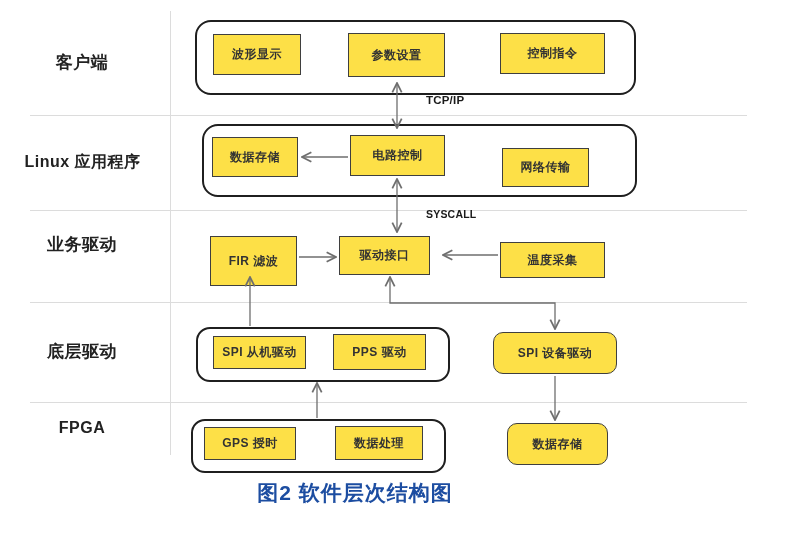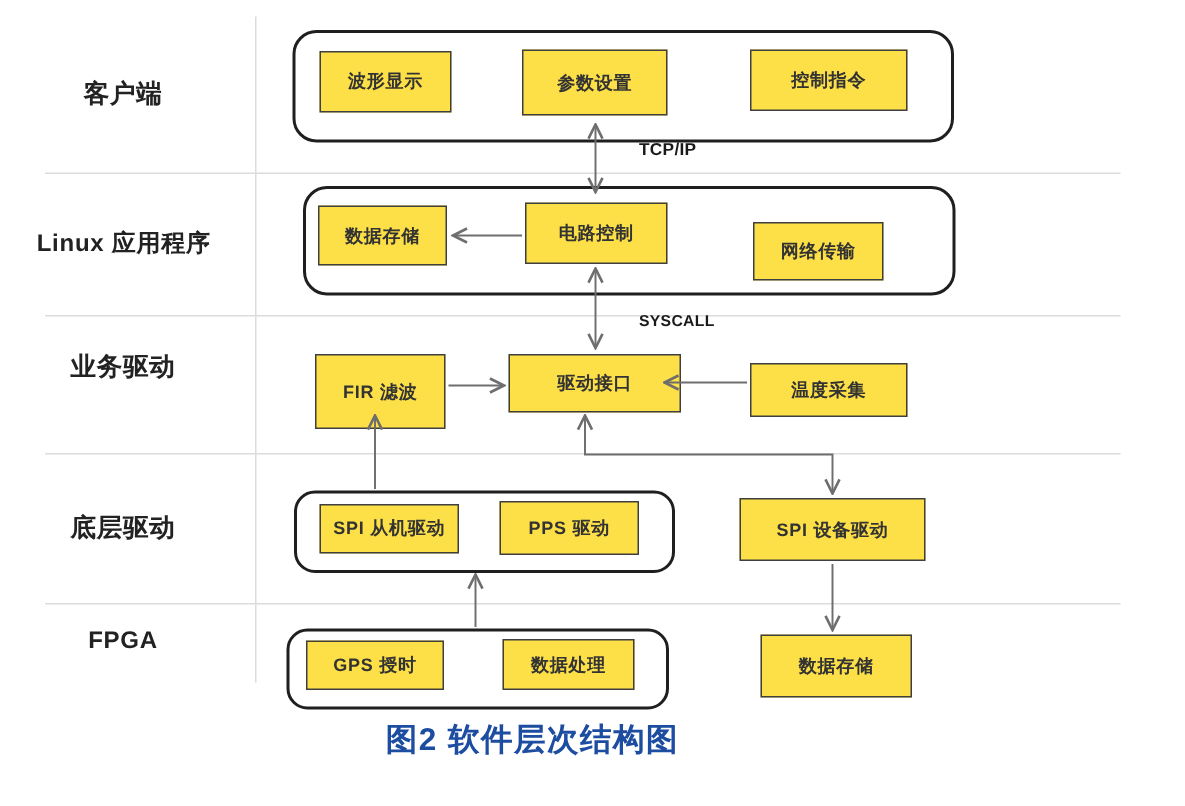--- a/index.html
+++ b/index.html
@@ -26,21 +26,21 @@
   .container-group{
     position:absolute;border:2px solid var(--container-border);
     border-radius:16px;background:transparent;
   }
   .node-box{
     position:absolute;border:1.5px solid var(--box-border);background:#fde047;
     display:flex;align-items:center;justify-content:center;
     font-size:12px;font-weight:700;color:#333;letter-spacing:0.5px;
     box-sizing:border-box;
   }
-  .node-box.rounded{border-radius:0;border-width:1.6px;}
+  .node-box.rounded{border-radius:10px;border-width:1.6px;}
   .conn-label{
     position:absolute;font-weight:bold;color:#1a1a1a;letter-spacing:0.2px;
   }
   #tcp-label{font-size:11.5px;}
   #syscall-label{font-size:10.5px;}
   .caption{
     position:absolute;text-align:center;font-weight:bold;font-size:21px;
     color:var(--caption);letter-spacing:1px;
   }
   svg.overlay{position:absolute;left:0;top:0;pointer-events:none;}
@@ -69,21 +69,21 @@
 
 <div class="node-box" style="left:213px;top:34px;width:88px;height:41px;">波形显示</div>
 <div class="node-box" style="left:348px;top:33px;width:97px;height:44px;">参数设置</div>
 <div class="node-box" style="left:500px;top:33px;width:105px;height:41px;">控制指令</div>
 
 <div class="node-box" style="left:212px;top:137px;width:86px;height:40px;">数据存储</div>
 <div class="node-box" style="left:350px;top:135px;width:95px;height:41px;">电路控制</div>
 <div class="node-box" style="left:502px;top:148px;width:87px;height:39px;">网络传输</div>
 
 <div class="node-box" style="left:210px;top:236px;width:87px;height:50px;">FIR 滤波</div>
-<div class="node-box" style="left:339px;top:236px;width:115px;height:39px;">驱动接口</div>
+<div class="node-box" style="left:339px;top:236px;width:91px;height:39px;">驱动接口</div>
 <div class="node-box" style="left:500px;top:242px;width:105px;height:36px;text-align:right;">温度采集</div>
 
 <div class="node-box" style="left:213px;top:336px;width:93px;height:33px;">SPI 从机驱动</div>
 <div class="node-box" style="left:333px;top:334px;width:93px;height:36px;">PPS 驱动</div>
 <div class="node-box rounded" style="left:493px;top:332px;width:124px;height:42px;">SPI 设备驱动</div>
 
 <div class="node-box" style="left:204px;top:427px;width:92px;height:33px;">GPS 授时</div>
 <div class="node-box" style="left:335px;top:426px;width:88px;height:34px;">数据处理</div>
 <div class="node-box rounded" style="left:507px;top:423px;width:101px;height:42px;">数据存储</div>
 

